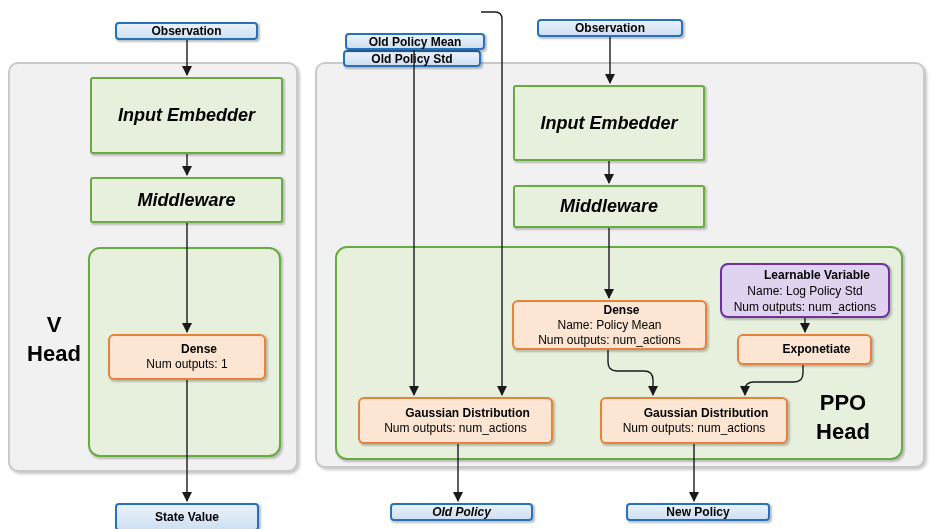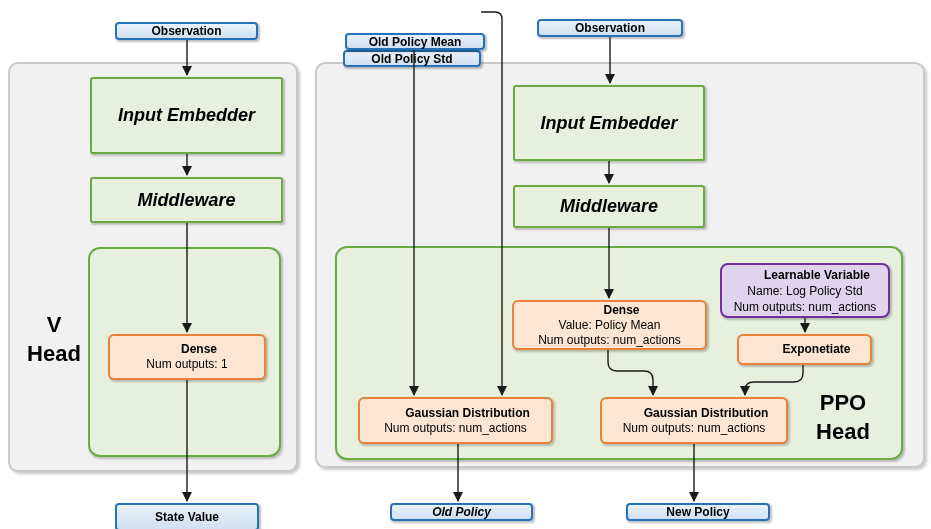--- a/index.html
+++ b/index.html
@@ -92,21 +92,21 @@
   <div class="bluebox" style="left:345px;top:33px;width:140px;height:17px;">Old Policy Mean</div>
 
   <div class="bluebox" style="left:537px;top:19px;width:146px;height:18px;">Observation</div>
 
   <div class="greenbox" style="left:513px;top:85px;width:192px;height:76px;">Input Embedder</div>
 
   <div class="greenbox" style="left:513px;top:185px;width:192px;height:43px;">Middleware</div>
 
   <div class="orangebox" style="left:512px;top:300px;width:195px;height:50px;">
     <div class="nt">Dense</div>
-    <div>Value: Policy Mean</div>
+    <div>Name: Policy Mean</div>
     <div>Num outputs: num_actions</div>
   </div>
 
   <div class="purplebox" style="left:720px;top:263px;width:170px;height:55px;">
     <div class="nt">Learnable Variable</div>
     <div>Name: Log Policy Std</div>
     <div>Num outputs: num_actions</div>
   </div>
 
   <div class="orangebox" style="left:737px;top:334px;width:135px;height:31px;">

